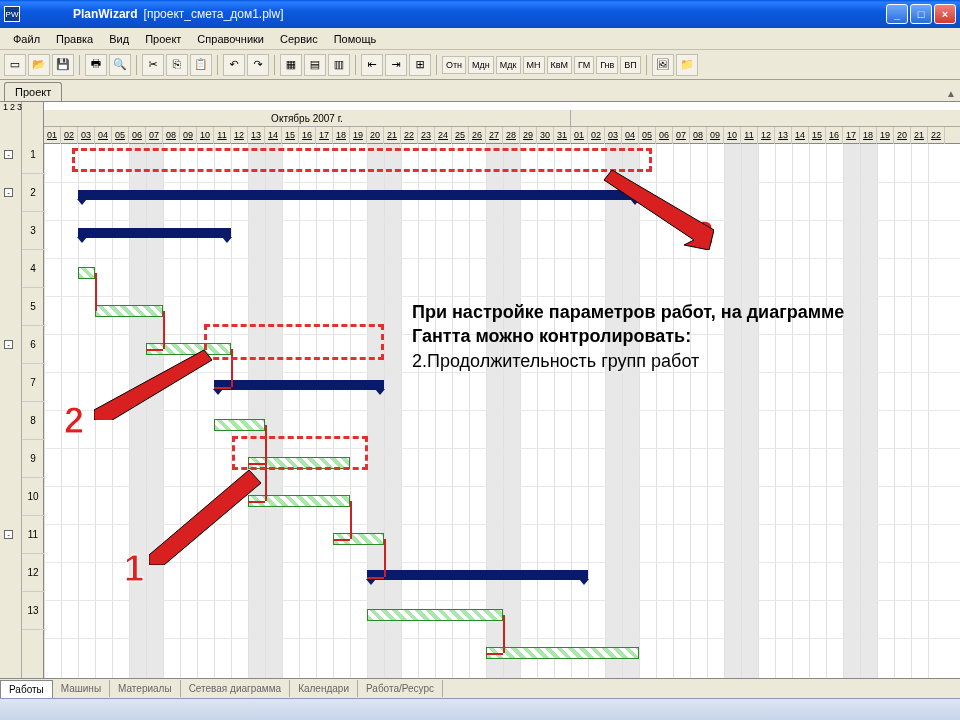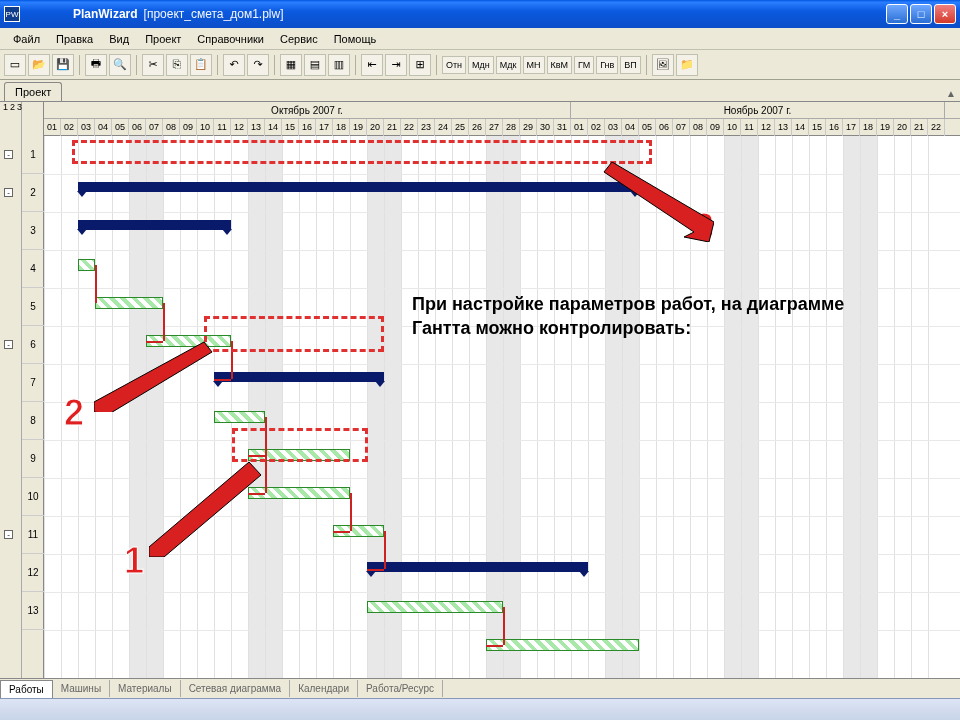--- a/index.html
+++ b/index.html
@@ -32,26 +32,26 @@
 .tabstrip .right { margin-left:auto; font-size:10px; padding:2px 4px; color:#666;}
 
 
 .gantt { position: relative; height: 598px; background: #fff; display:flex; }
 .rownums { width: 44px; border-right: 1px solid #888; background:#ece9d8; position:relative; }
 .rownums .levelstrip { position:absolute; left:0; top:0; width:22px; height:100%; background:#ece9d8; border-right:1px solid #aaa; }
 .rownums .lvl { position:absolute; top:0; font-size:9px; width:7px; text-align:center; }
 .rownums .treenode { position:absolute; left:4px; width:9px; height:9px; border:1px solid #666; background:#fff; font-size:8px; line-height:7px; text-align:center; }
 .rownums .rowlabel { position:absolute; left:22px; width:22px; text-align:center; font-size:10px; border-bottom:1px solid #ccc; }
 
-.chartarea { flex:1; position:relative; overflow:hidden; }
+.chartarea { flex:1; position:relative; overflow:hidden;margin-top:8px; }
 .timeheader { height: 34px; background:#ece9d8; border-bottom:1px solid #888; position:relative; }
 .monthrow { height:17px; display:flex; font-size:10px; border-bottom:1px solid #aaa;}
 .monthrow div { border-right:1px solid #aaa; text-align:center; line-height:17px;}
 .dayrow { height:17px; display:flex; font-size:9px; }
-.dayrow div { width:17px; border-right:1px solid #c8c8c8; text-align:center; line-height:17px; flex:0 0 17px;}
+.dayrow div { width:17px; border-right:1px solid #c8c8c8; text-align:center; line-height:17px; flex:0 0 17px;text-decoration:underline;}
 
 .grid { position:absolute; top:34px; left:0; right:0; bottom:0; }
 .vline { position:absolute; top:0; bottom:0; width:1px; background:#e0e0e0; }
 .wkend { position:absolute; top:0; bottom:0; background:#e8e8e8; }
 .hline { position:absolute; left:0; right:0; height:1px; background:#e8e8e8; }
 
 .bar-summary { position:absolute; height:10px; background:#0a1a6a; }
 .bar-summary::before, .bar-summary::after { content:''; position:absolute; top:9px; width:0; height:0; border-left:5px solid transparent; border-right:5px solid transparent; border-top:6px solid #0a1a6a;}
 .bar-summary::before { left:-1px; }
 .bar-summary::after { right:-1px; }
@@ -165,21 +165,20 @@
         <div class="treenode" style="top: 48px;">-</div>
         <div class="treenode" style="top: 86px;">-</div>
         <div class="treenode" style="top: 238px;">-</div>
         <div class="treenode" style="top: 428px;">-</div>
       </div>
   </div>
   <div class="chartarea">
     <div class="timeheader">
       <div class="monthrow" id="monthrow">
           <div style="width: 527px;">Октябрь 2007 г.</div>
-          <div style="width: 374px;">Ноябрь 2007 г.</div>
         </div>
       <div class="dayrow" id="dayrow">
           <div>01</div>
           <div>02</div>
           <div>03</div>
           <div>04</div>
           <div>05</div>
           <div>06</div>
           <div>07</div>
           <div>08</div>
@@ -355,20 +354,21 @@
       </svg>
     <svg class="arrow" style="left:50px; top:230px;" width="130" height="80">
         <polygon points="0,70 110,10 118,20 15,82 0,80" fill="#d82020" stroke="#000" stroke-width="1"></polygon>
       </svg>
     <svg class="arrow" style="left:105px; top:355px;" width="120" height="100">
         <polygon points="0,90 100,5 112,18 15,100 0,100" fill="#d82020" stroke="#000" stroke-width="1"></polygon>
       </svg>
 
     <div class="annot" style="left:368px; top:190px; width:470px;">
       <div class="hdr">При настройке параметров работ, на диаграмме Гантта можно контролировать:</div>
+      <div class="li">2.<span>Продолжительность групп работ</span></div>
     </div>
   </div>
 </div>
 
 <div class="btmtabs">
   <span class="active">Работы</span>
   <span>Машины</span>
   <span>Материалы</span>
   <span>Сетевая диаграмма</span>
   <span>Календари</span>

